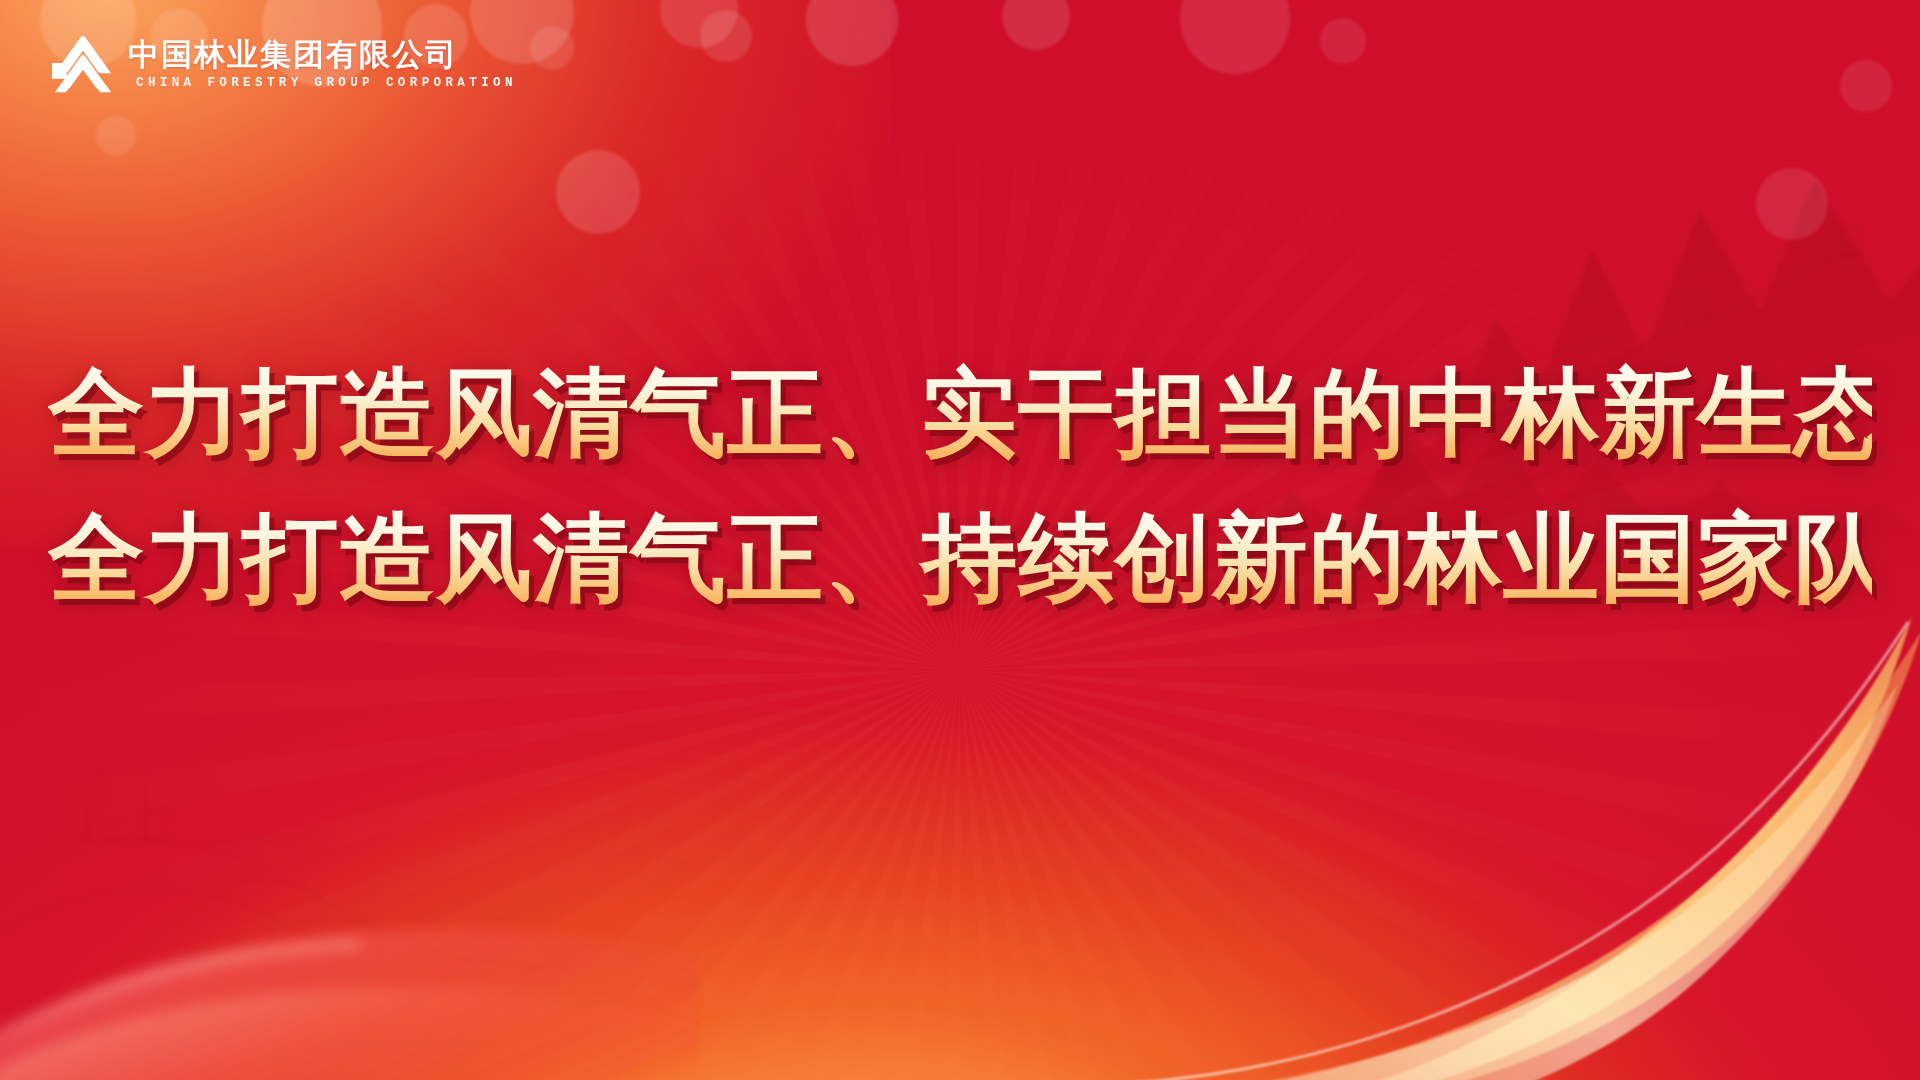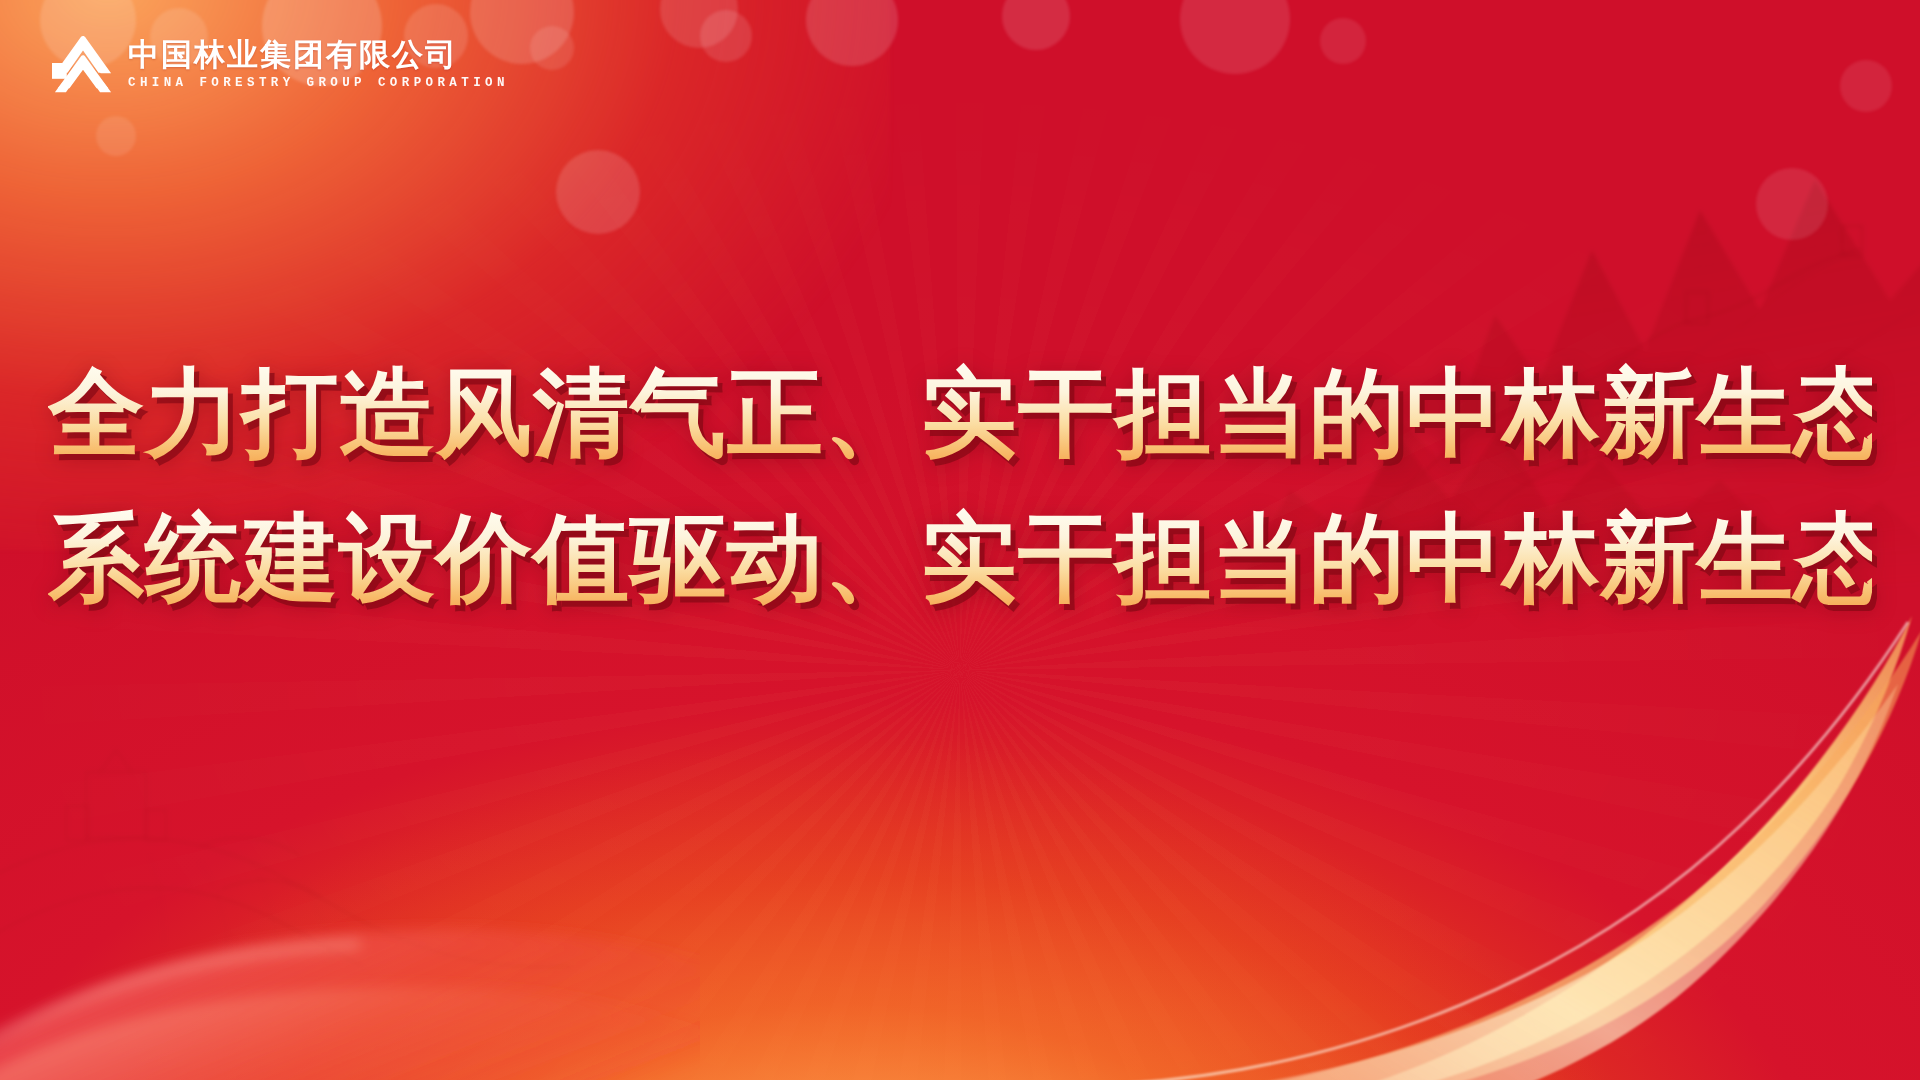--- a/index.html
+++ b/index.html
@@ -130,20 +130,21 @@
     white-space: nowrap;
     text-shadow: 0 1px 2px rgba(140,10,20,0.25);
   }
   .logo-en {
     color: rgba(255,255,255,0.96);
     font-size: 12.5px;
     line-height: 1;
     letter-spacing: 4.4px;
     font-weight: 600;
     white-space: nowrap;
+    margin-left: 8px;
   }
 
   
   .headline {
     position: absolute;
     left: 0; right: 0;
     top: 360px;
     z-index: 5;
     text-align: center;
     padding: 0 48px;
@@ -333,16 +334,16 @@
       <path d="M0 30 L15 30 L15 46 L0 46 Z" fill="#ffffff"></path>
     </svg>
     <div class="logo-text">
       <div class="logo-cn">中国林业集团有限公司</div>
       <div class="logo-en">CHINA FORESTRY GROUP CORPORATION</div>
     </div>
   </div>
 
   <div class="headline">
     <span class="headline-line">全力打造风清气正、实干担当的中林新生态</span>
-    <span class="headline-line">系统建设价值驱动、实干担当的中林新生态</span>
+    <span class="headline-line">全力打造风清气正、持续创新的林业国家队</span>
   </div>
 
 </div>
 
 </body></html>

